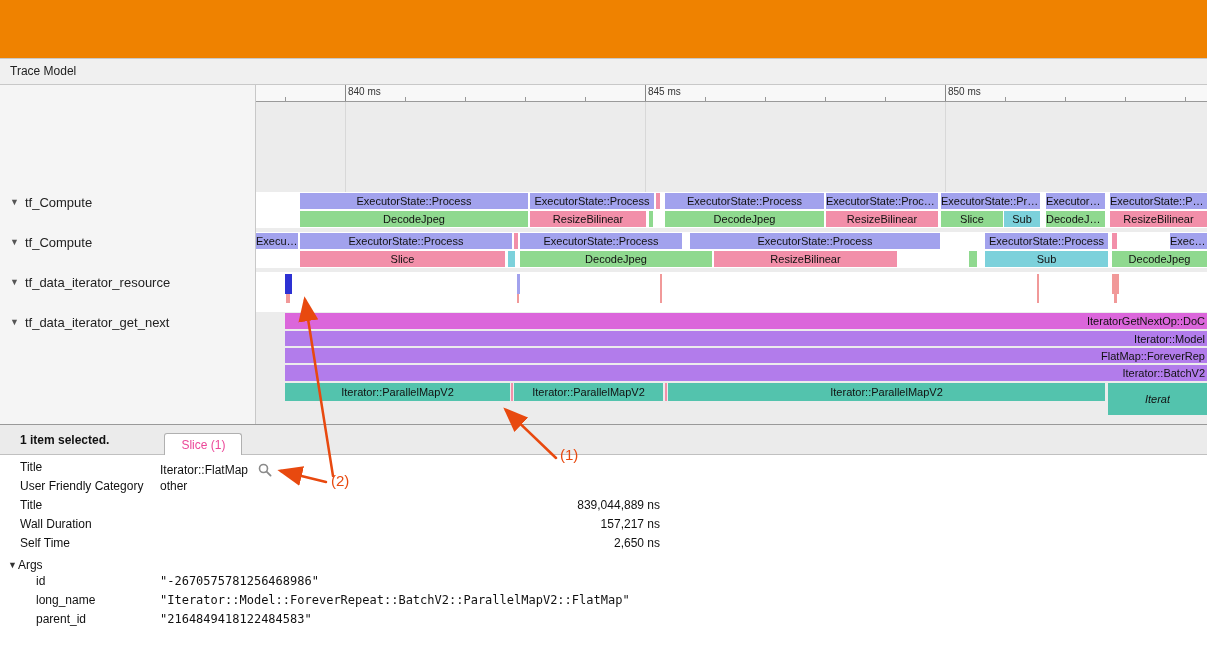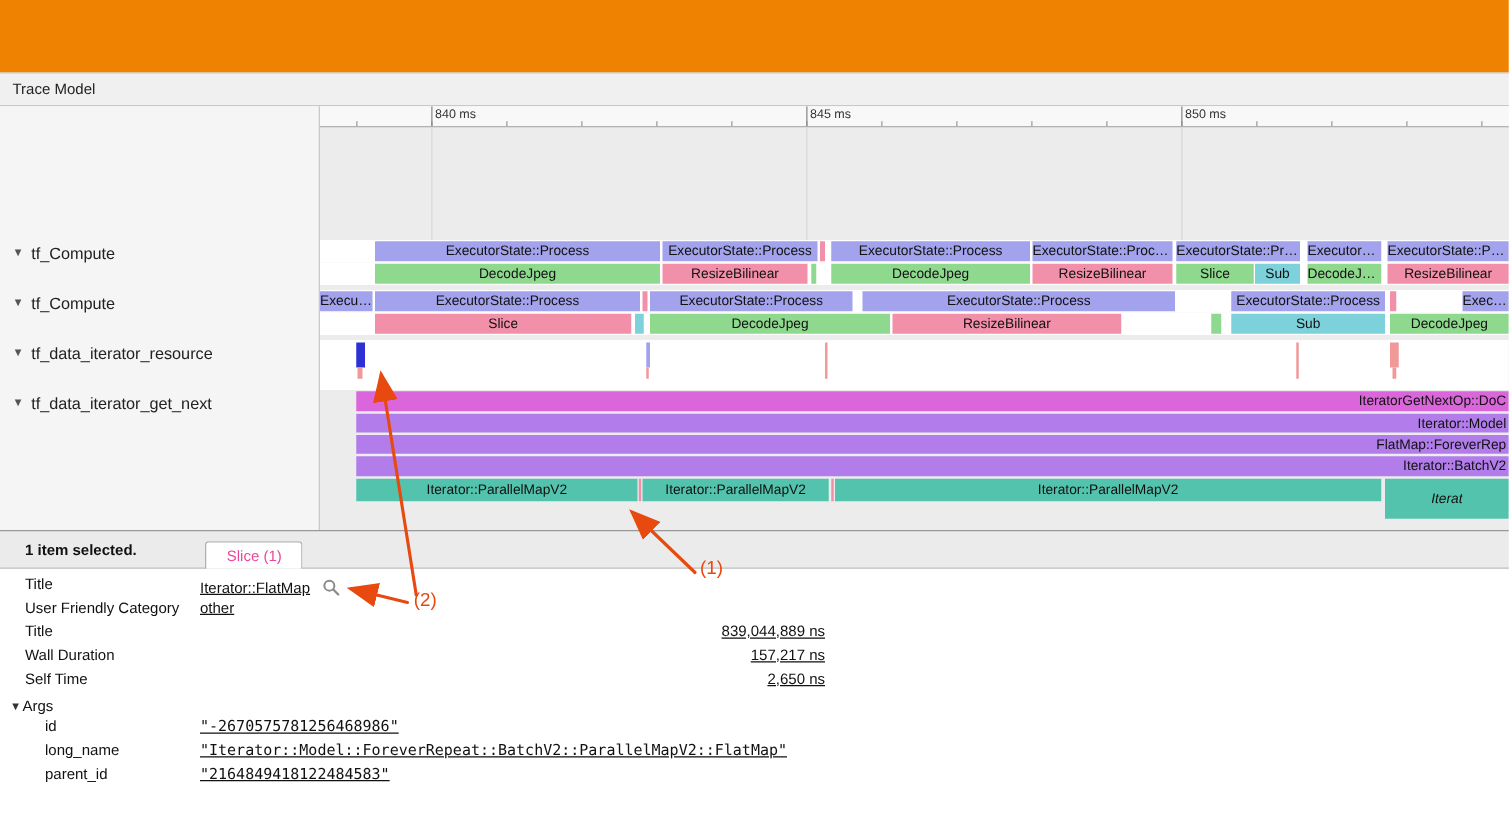--- a/index.html
+++ b/index.html
@@ -40,21 +40,21 @@
   .details-header{height:31px;background:#ebebeb;border-top:1px solid #999;border-bottom:1px solid #c0c0c0;
                   display:flex;box-sizing:border-box;}
   .sel-text{align-self:center;font-size:12px;font-weight:bold;color:#111;margin-left:20px;margin-right:55px;}
   .tab{align-self:flex-end;background:#fff;border:1px solid #b0b0b0;border-bottom:none;
        border-radius:3px 3px 0 0;padding:4px 16px 3px 16px;font-size:12px;color:#ec4899;
        position:relative;z-index:2;margin-bottom:-1px;cursor:default;}
   .details-body{padding-top:5px;}
   .drow{display:flex;height:19px;font-size:12px;color:#111;}
   .dlabel{width:140px;padding-left:20px;flex:none;}
   .dlabel.arg{padding-left:36px;width:124px;}
-  .dvalue{white-space:nowrap;text-decoration:underline;}
+  .dvalue{white-space:nowrap;}
   .dvalue.num{width:500px;text-align:right;display:block;}
   .dvalue.mono{font-family:"DejaVu Sans Mono", monospace;font-size:12px;}
   .title-value{display:flex;align-items:center;}
   .mag{margin-left:10px;}
   .args-row{display:flex;height:19px;align-items:center;font-size:12px;color:#111;padding-left:8px;}
   .tri2{font-size:9px;color:#333;margin-right:1px;}
 
   .ann-svg{position:absolute;left:0;top:0;pointer-events:none;z-index:50;}
   .ann-line{stroke:var(--annotation);stroke-width:2.5;stroke-linecap:round;}
   .ann-label{position:absolute;color:var(--annotation);font-size:15px;z-index:51;pointer-events:none;}

